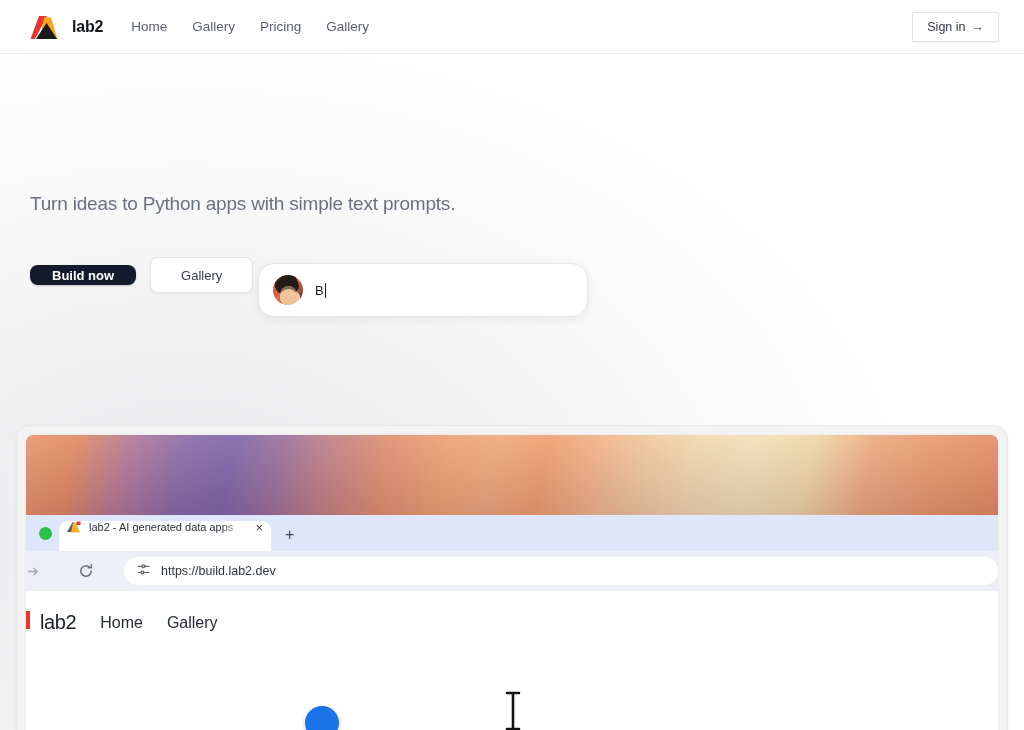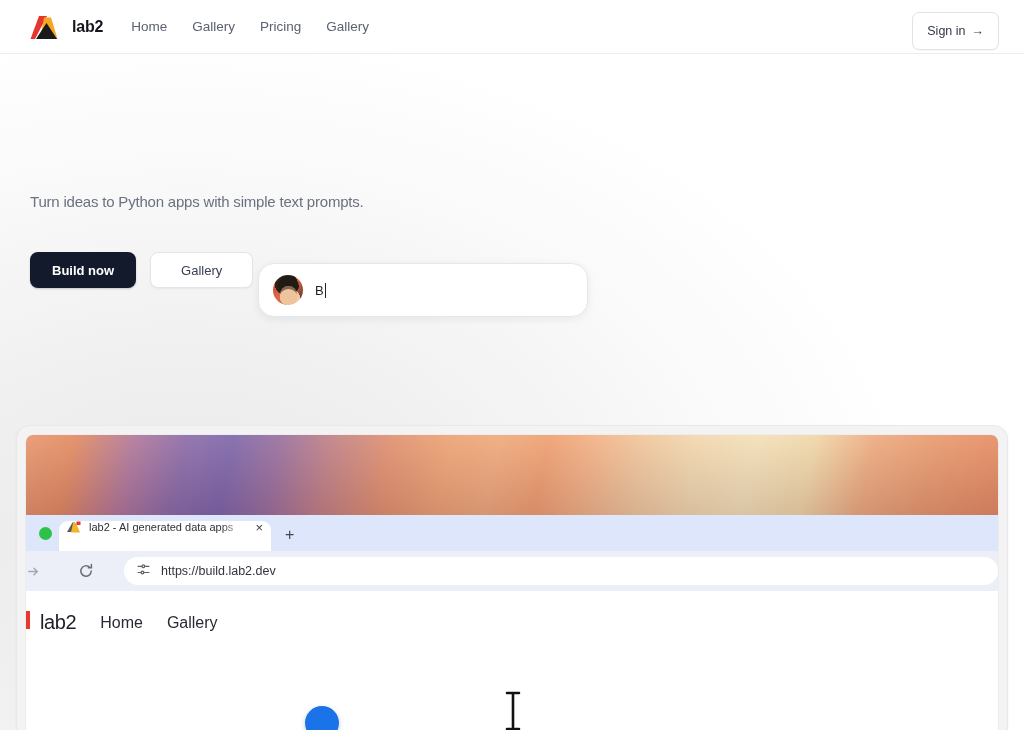--- a/index.html
+++ b/index.html
@@ -67,28 +67,28 @@
     font-size: 13.5px;
     color: #5b6170;
     text-decoration: none;
     white-space: nowrap;
   }
 
   .signin-btn {
     position: absolute;
     right: 25px;
     top: 12px;
-    height: 38px;
+    height: 30px;
     padding: 0 14px;
     display: flex;
     align-items: center;
     gap: 6px;
     background: #ffffff;
     border: 1px solid #e2e3e7;
-    border-radius: 7px;
+    border-radius: 1px;
     font-size: 12.5px;
     color: #32374a;
     box-shadow: 0 1px 1px rgba(16,20,30,0.04);
     cursor: pointer;
     white-space: nowrap;
   }
 
   
   .hero {
     position: absolute;
@@ -101,35 +101,35 @@
     font-size: 55px;
     line-height: 1.04;
     font-weight: bold;
     letter-spacing: -2.0px;
     color: #171c2c;
     white-space: nowrap;
   }
 
   .hero-sub {
     margin-top: 28px;
-    font-size: 15px;
+    font-size: 19px;
     color: #6a7180;
     letter-spacing: -0.2px;
     white-space: nowrap;
   }
 
   .cta-row {
     margin-top: 42px;
     display: flex;
     align-items: center;
     gap: 14px;
   }
 
   .btn-primary {
-    height: 36px;
+    height: 20px;
     padding: 0 22px;
     display: flex;
     align-items: center;
     justify-content: center;
     background: #131a2c;
     color: #ffffff;
     font-size: 13px;
     font-weight: bold;
     border: none;
     border-radius: 8px;

